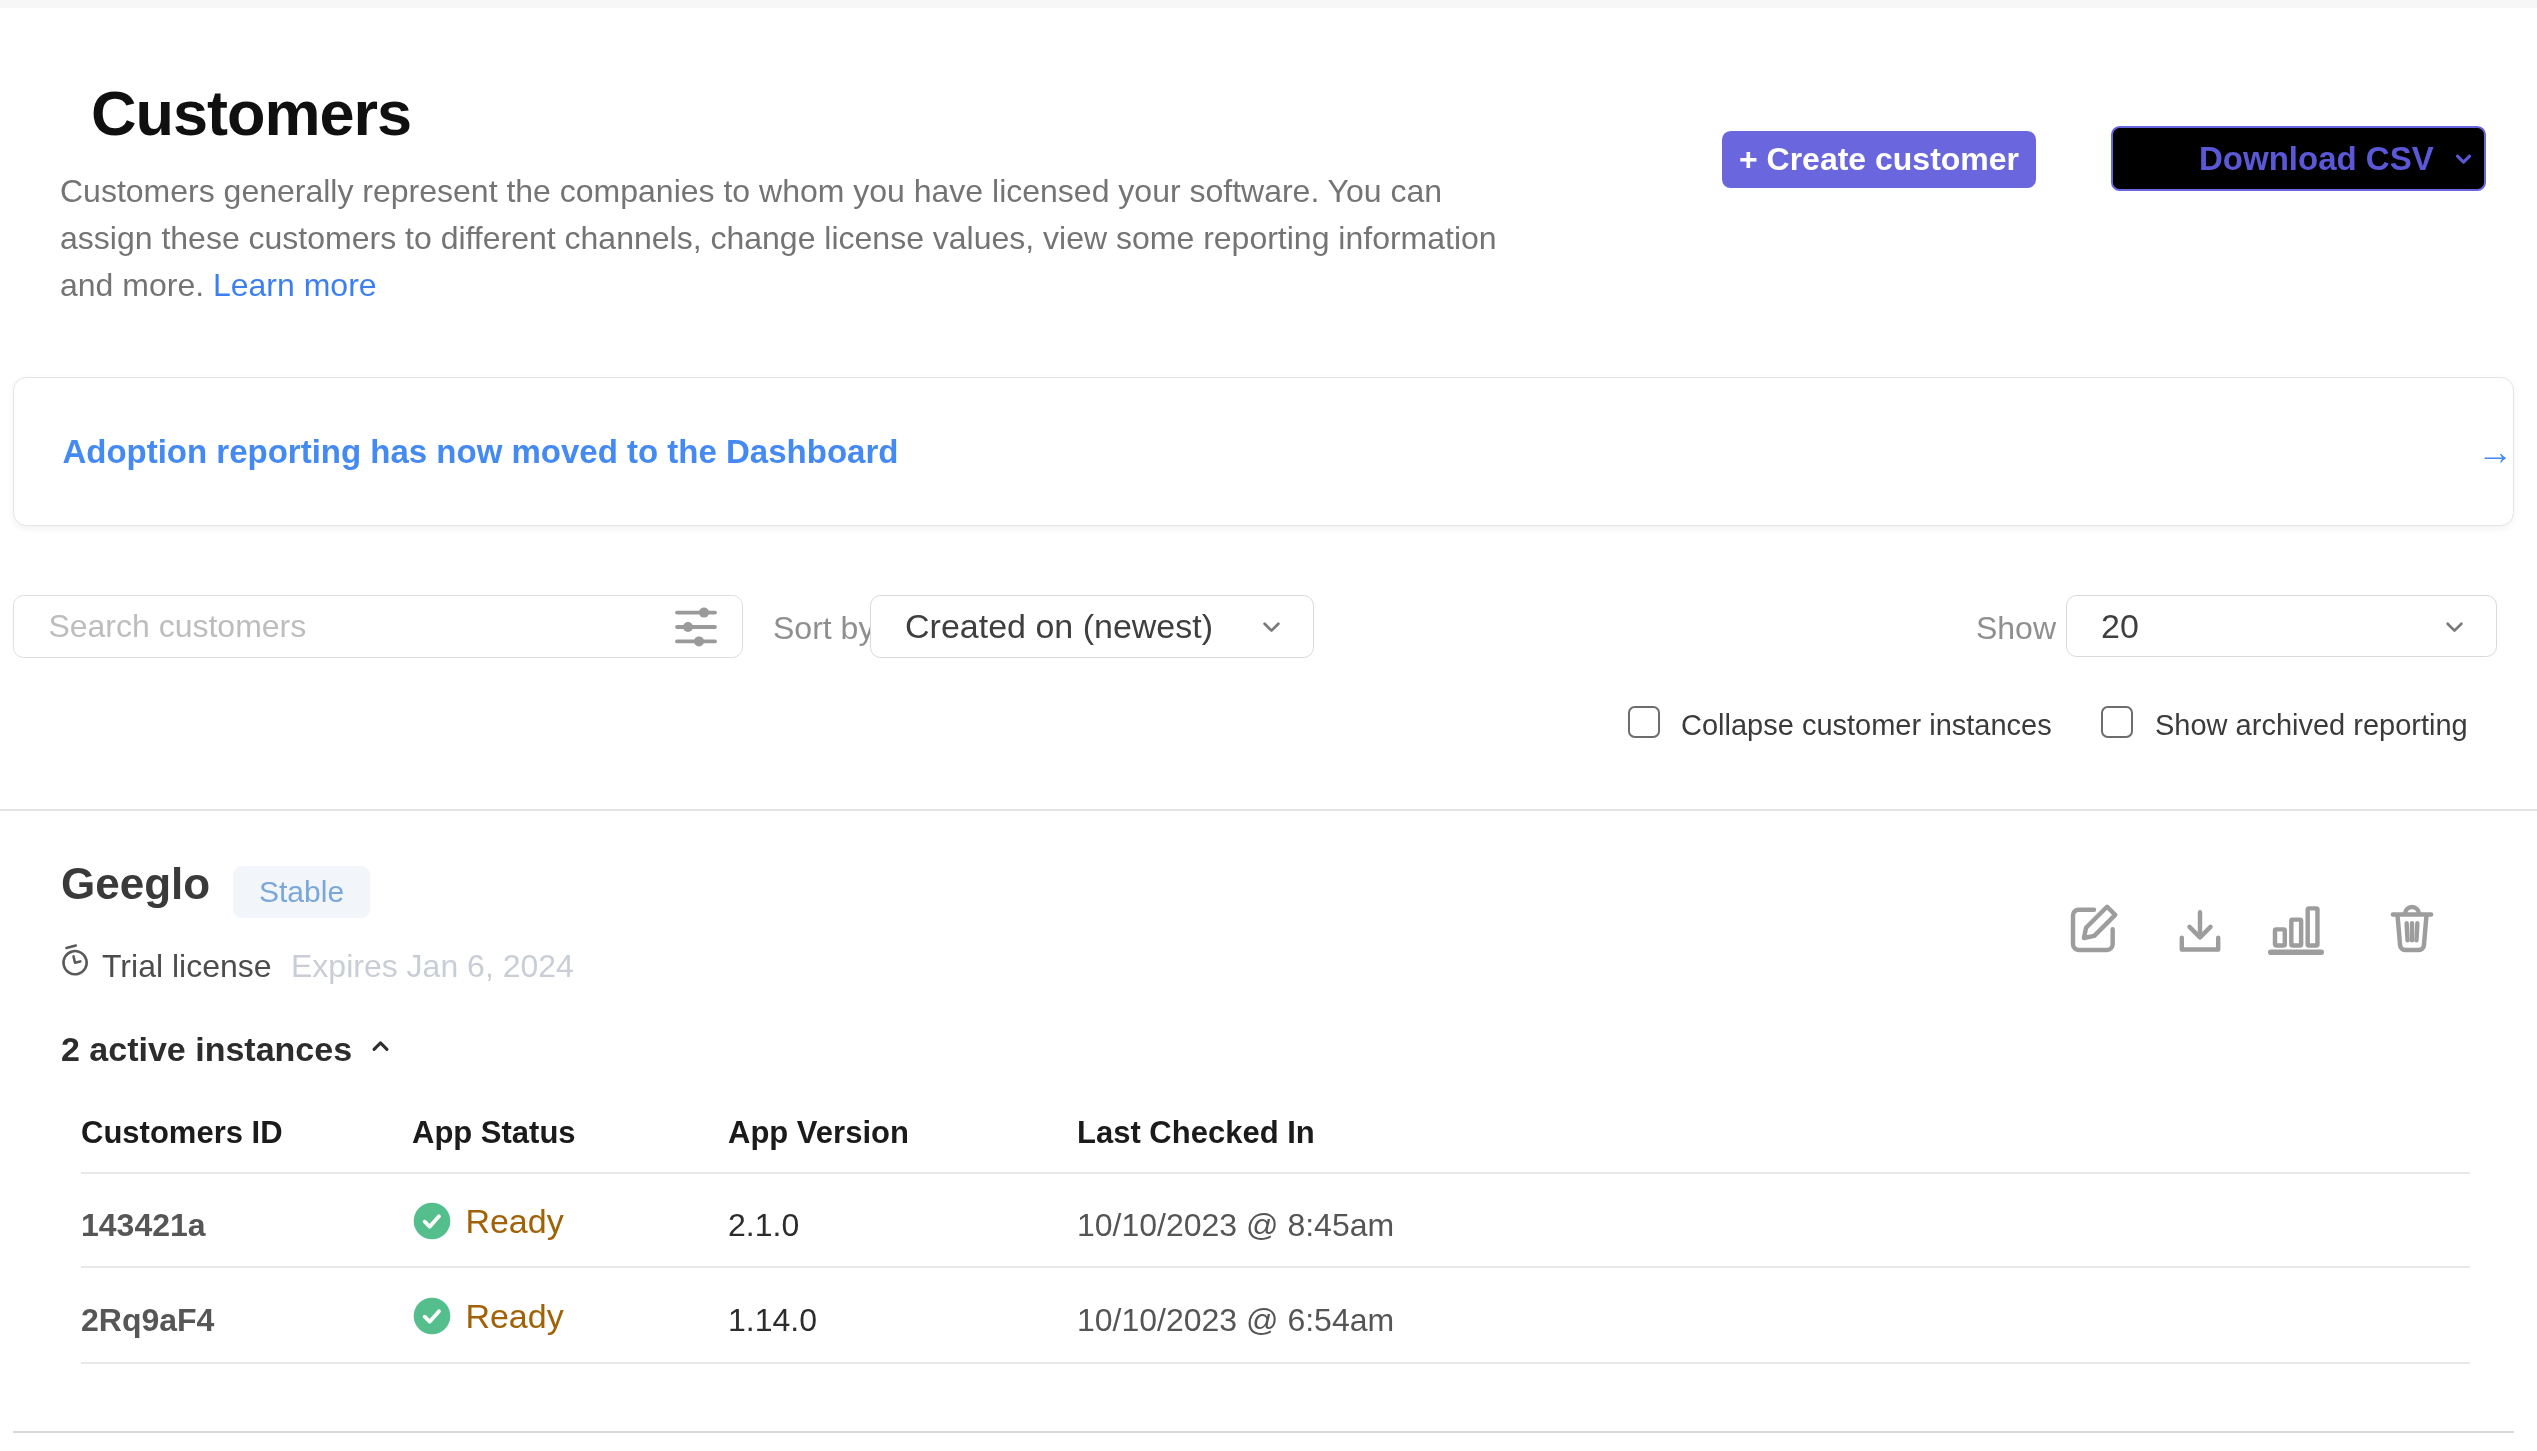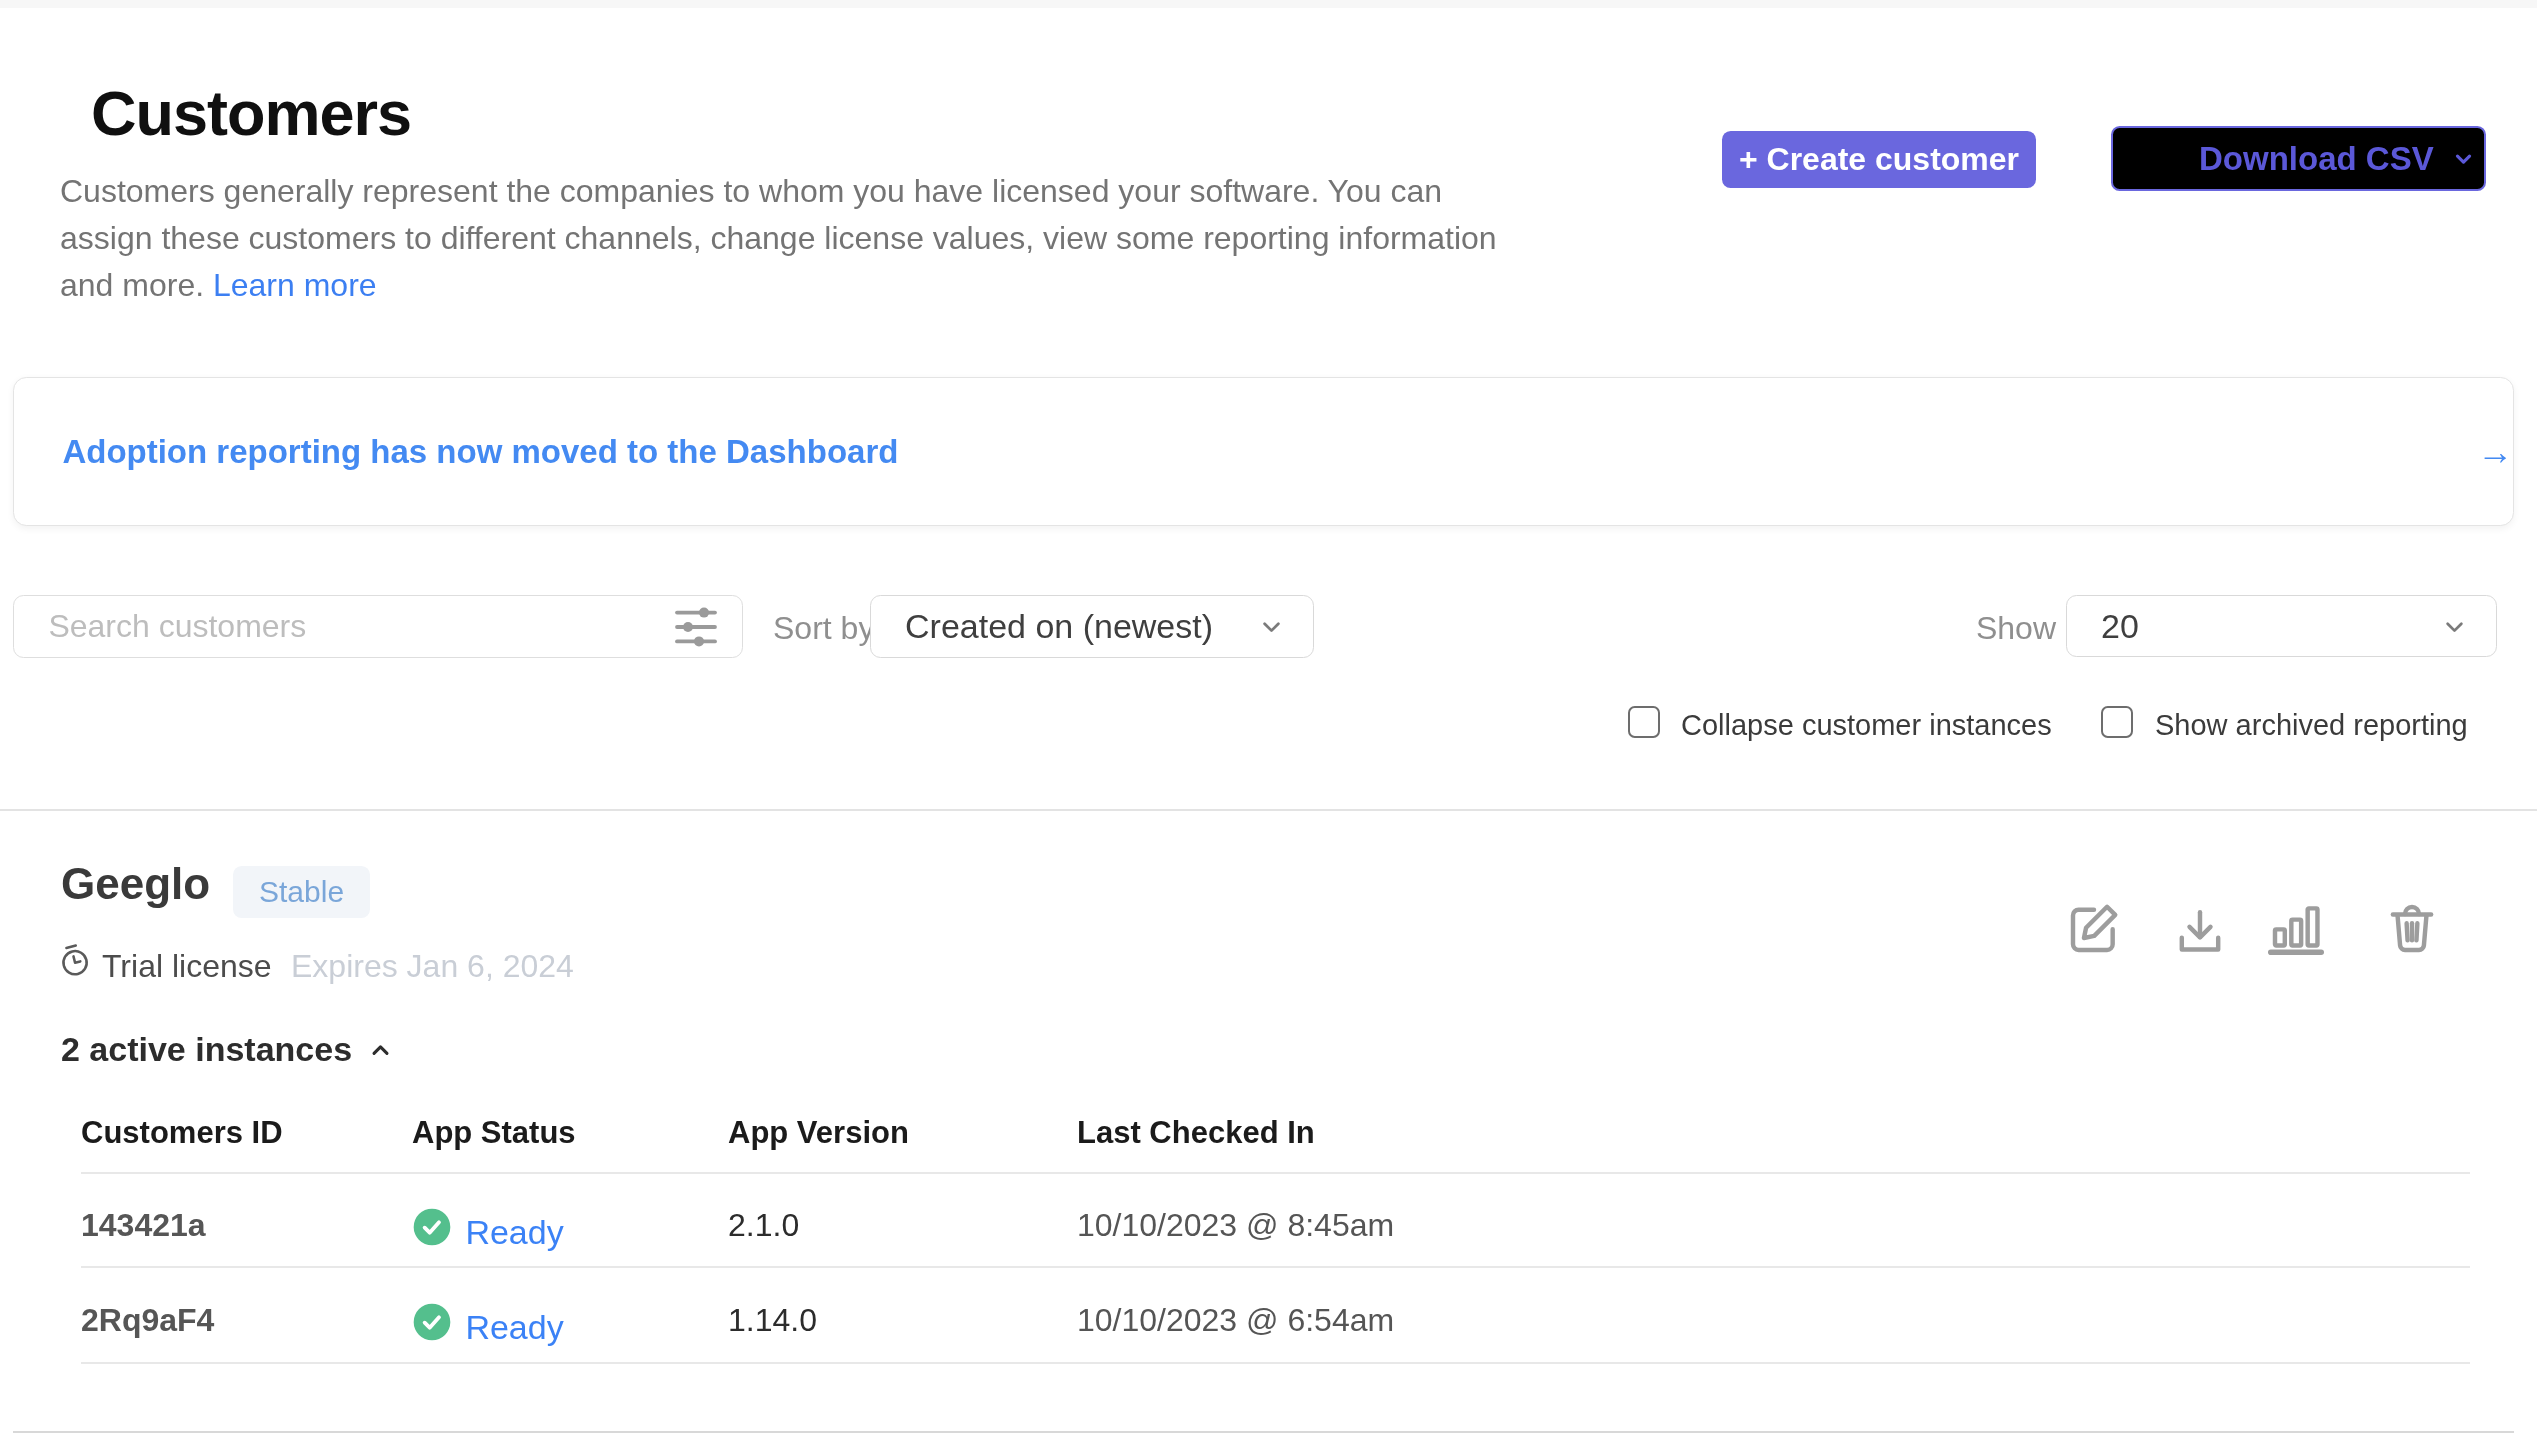--- a/index.html
+++ b/index.html
@@ -65,30 +65,30 @@
   }
   .icon-btn{width:56px;height:56px;color:#9d9d9d;cursor:pointer;background:none;border:none;padding:0;}
   .icon-btn svg{width:100%;height:100%;}
   .ic-edit{left:2066px;top:900px;}
   .ic-download{left:2172px;top:904px;}
   .ic-chart{left:2268px;top:900px;}
   .ic-trash{left:2384px;top:900px;}
   .clock-icon{left:58px;top:944px;width:34px;height:34px;color:#5a5a5a;}
   .license-type{left:102px;top:948px;font-size:32px;color:#4c4c4c;}
   .license-expiry{left:291px;top:948px;font-size:32px;color:#c9ced6;}
-  .instances-toggle{left:61px;top:1030px;display:flex;align-items:center;gap:13.4px;cursor:pointer;}
+  .instances-toggle{left:61px;top:1030px;display:flex;align-items:flex-start;gap:13.4px;cursor:pointer;}
   .instances-text{font-size:34px;font-weight:700;color:#2d2d2d;}
   .chev-up{width:31px;height:31px;color:#2d2d2d;}
   .th{top:1115px;font-size:31px;font-weight:700;color:#1b1b1b;}
   .col1{left:81px;} .col2{left:412px;} .col3{left:728px;} .col4{left:1077px;}
   .tdivider{left:81px;width:2389px;height:1.9px;background:#e8e8e8;}
   .td-id{font-size:32px;font-weight:600;color:#565656;}
   .status-cell{display:flex;align-items:center;gap:13.4px;}
   .status-check{width:40px;height:40px;}
-  .status-text{font-size:34px;color:#3b82f6;margin-top:12px;}
+  .status-text{font-size:34px;color:#a16207;}
   .td-ver{font-size:32px;color:#2c2c2c;}
   .td-date{font-size:32px;color:#555555;}
   .bottom-separator{left:13.4px;top:1431px;width:2501px;height:2.4px;background:#d8d8d8;}
   svg{display:block;}
 </style>
 </head>
 <body>
 
 <div class="canvas">
 

